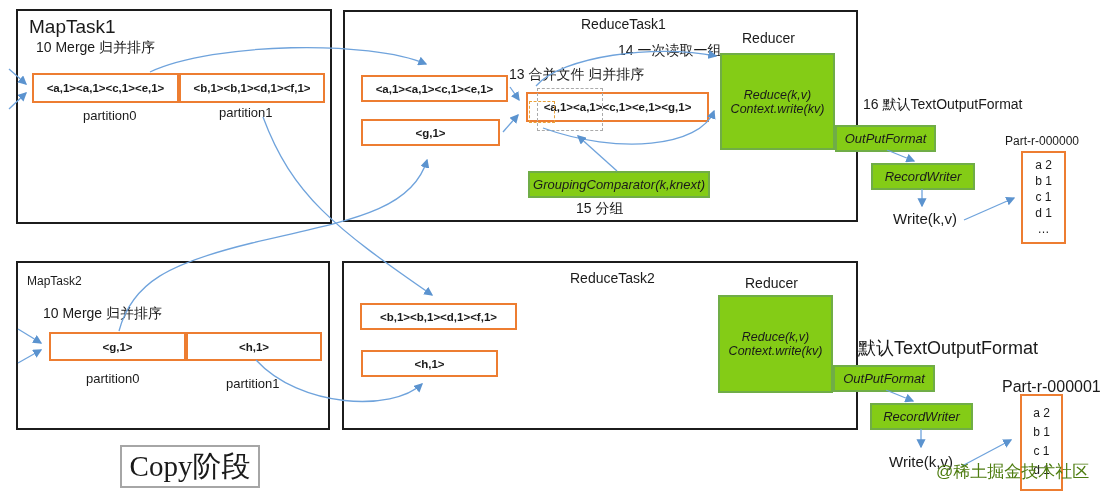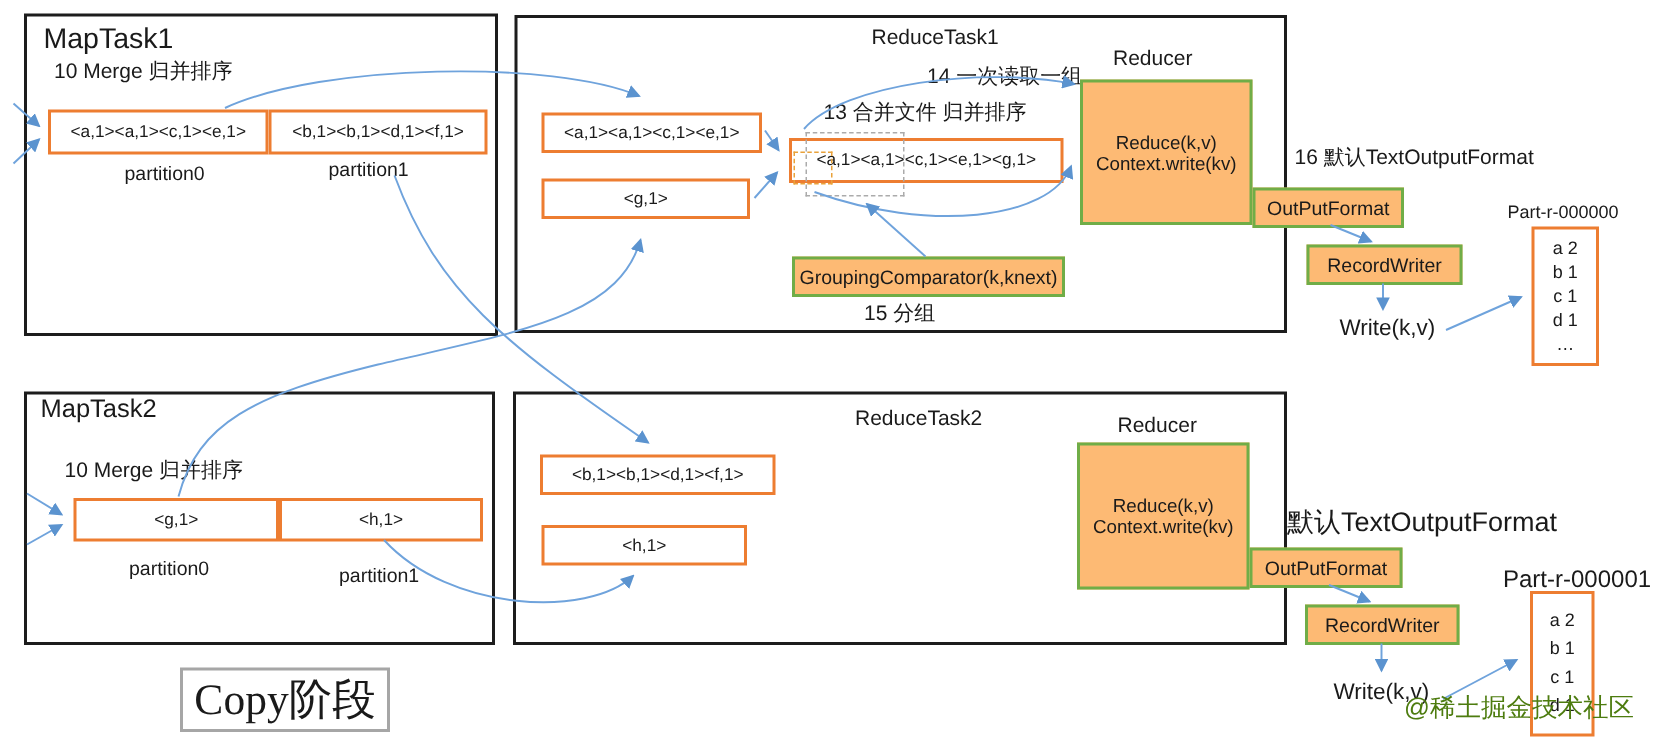--- a/index.html
+++ b/index.html
@@ -1,20 +1,20 @@
 <!DOCTYPE html>
 <html><head>
 <meta charset="utf-8">
 <style>
   html,body{margin:0;padding:0;background:#fff;}
   #canvas{position:relative;width:1114px;height:501px;background:#fff;overflow:hidden;
           font-family:"Liberation Sans",sans-serif;color:#1a1a1a;}
   .bbox{position:absolute;border:2px solid #1c1c1c;background:transparent;}
-  .obox{position:absolute;border:2px solid #ED7D31;background:#fff;display:flex;align-items:center;justify-content:center;font-size:11.5px;white-space:nowrap;}
-  .gbox{position:absolute;border:2px solid #70AD47;background:#fdba74;display:flex;align-items:center;justify-content:center;font-size:13px;white-space:nowrap;}
+  .obox{position:absolute;border:2px solid #ED7D31;background:#fff;display:flex;align-items:center;justify-content:center;font-size:11.5px;white-space:nowrap;font-weight:bold;}
+  .gbox{position:absolute;border:2px solid #70AD47;background:#84cc16;display:flex;align-items:center;justify-content:center;font-size:13px;white-space:nowrap;font-style:italic;}
   .lbl{position:absolute;white-space:nowrap;line-height:1.25;}
   .dashedgray{position:absolute;border:1.5px dashed #ababab;background:transparent;}
   .dashedorange{position:absolute;border:1.5px dashed #E9A23B;background:transparent;}
   .stage{position:absolute;display:flex;align-items:center;justify-content:center;
          font-family:"Liberation Serif",serif;font-size:29px;background:#fff;white-space:nowrap;}
   .partbox{position:absolute;border:2px solid #ED7D31;background:#fff;text-align:center;font-size:12px;}
   .partbox div{line-height:16px;}
   svg.overlay{position:absolute;left:0;top:0;width:1114px;height:501px;pointer-events:none;z-index:10;}
   .watermark{position:absolute;color:#4d7c0f;font-size:17px;z-index:20;white-space:nowrap;}
   .ctr{display:flex;align-items:center;justify-content:center;text-align:center;}
@@ -29,21 +29,21 @@
   <div class="lbl" style="left:36px;top:39px;font-size:14px;">10 Merge 归并排序</div>
   <div class="obox" style="left:32px;top:73px;width:143px;height:26px;">&lt;a,1&gt;&lt;a,1&gt;&lt;c,1&gt;&lt;e,1&gt;</div>
   <div class="obox" style="left:179px;top:73px;width:142px;height:26px;">&lt;b,1&gt;&lt;b,1&gt;&lt;d,1&gt;&lt;f,1&gt;</div>
   <div class="lbl" style="left:83px;top:108px;font-size:13px;">partition0</div>
   <div class="lbl" style="left:219px;top:105px;font-size:13px;">partition1</div>
 
   <div class="bbox" style="left:343px;top:10px;width:511px;height:208px;"></div>
   <div class="lbl" style="left:581px;top:16px;font-size:14px;">ReduceTask1</div>
   <div class="lbl" style="left:598px;top:42px;font-size:14px;margin-left:20px;">14 一次读取一组</div>
   <div class="obox" style="left:361px;top:75px;width:143px;height:23px;">&lt;a,1&gt;&lt;a,1&gt;&lt;c,1&gt;&lt;e,1&gt;</div>
-  <div class="lbl" style="left:549px;top:66px;font-size:14px;">13 合并文件 归并排序</div>
+  <div class="lbl" style="left:509px;top:66px;font-size:14px;">13 合并文件 归并排序</div>
   <div class="obox" style="left:526px;top:92px;width:179px;height:26px;">&lt;a,1&gt;&lt;a,1&gt;&lt;c,1&gt;&lt;e,1&gt;&lt;g,1&gt;</div>
   <div class="dashedgray" style="left:537px;top:88px;width:64px;height:41px;"></div>
   <div class="dashedorange" style="left:529px;top:101px;width:24px;height:20px;"></div>
   <div class="obox" style="left:361px;top:119px;width:135px;height:23px;">&lt;g,1&gt;</div>
   <div class="gbox" style="left:528px;top:171px;width:178px;height:23px;">GroupingComparator(k,knext)</div>
   <div class="lbl" style="left:576px;top:200px;font-size:14px;">15 分组</div>
 
   <div class="lbl" style="left:742px;top:30px;font-size:14px;">Reducer</div>
   <div class="gbox ctr" style="left:720px;top:53px;width:111px;height:93px;flex-direction:column;font-size:12.5px;">
     <div>Reduce(k,v)</div>
@@ -56,21 +56,21 @@
   <div class="lbl" style="left:1005px;top:134px;font-size:12px;">Part-r-000000</div>
   <div class="partbox" style="left:1021px;top:151px;width:41px;height:85px;padding-top:4px;">
     <div>a 2</div>
     <div>b 1</div>
     <div>c 1</div>
     <div>d 1</div>
     <div>…</div>
   </div>
 
   <div class="bbox" style="left:16px;top:261px;width:310px;height:165px;"></div>
-  <div class="lbl" style="left:27px;top:262px;font-size:17px;">MapTask2</div>
+  <div class="lbl" style="left:27px;top:274px;font-size:12px;">MapTask2</div>
   <div class="lbl" style="left:43px;top:305px;font-size:14px;">10 Merge 归并排序</div>
   <div class="obox" style="left:49px;top:332px;width:133px;height:25px;">&lt;g,1&gt;</div>
   <div class="obox" style="left:186px;top:332px;width:132px;height:25px;">&lt;h,1&gt;</div>
   <div class="lbl" style="left:86px;top:371px;font-size:13px;">partition0</div>
   <div class="lbl" style="left:226px;top:376px;font-size:13px;">partition1</div>
 
   <div class="bbox" style="left:342px;top:261px;width:512px;height:165px;"></div>
   <div class="lbl" style="left:570px;top:270px;font-size:14px;">ReduceTask2</div>
   <div class="obox" style="left:360px;top:303px;width:153px;height:23px;">&lt;b,1&gt;&lt;b,1&gt;&lt;d,1&gt;&lt;f,1&gt;</div>
   <div class="obox" style="left:361px;top:350px;width:133px;height:23px;">&lt;h,1&gt;</div>

